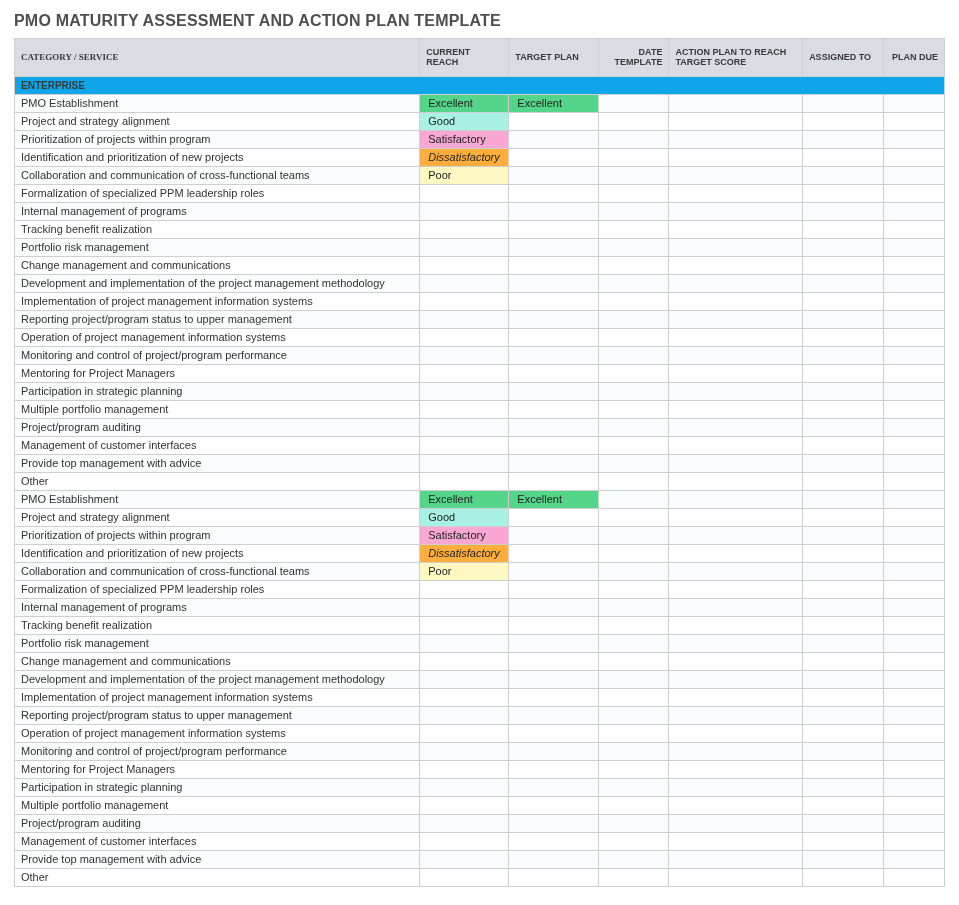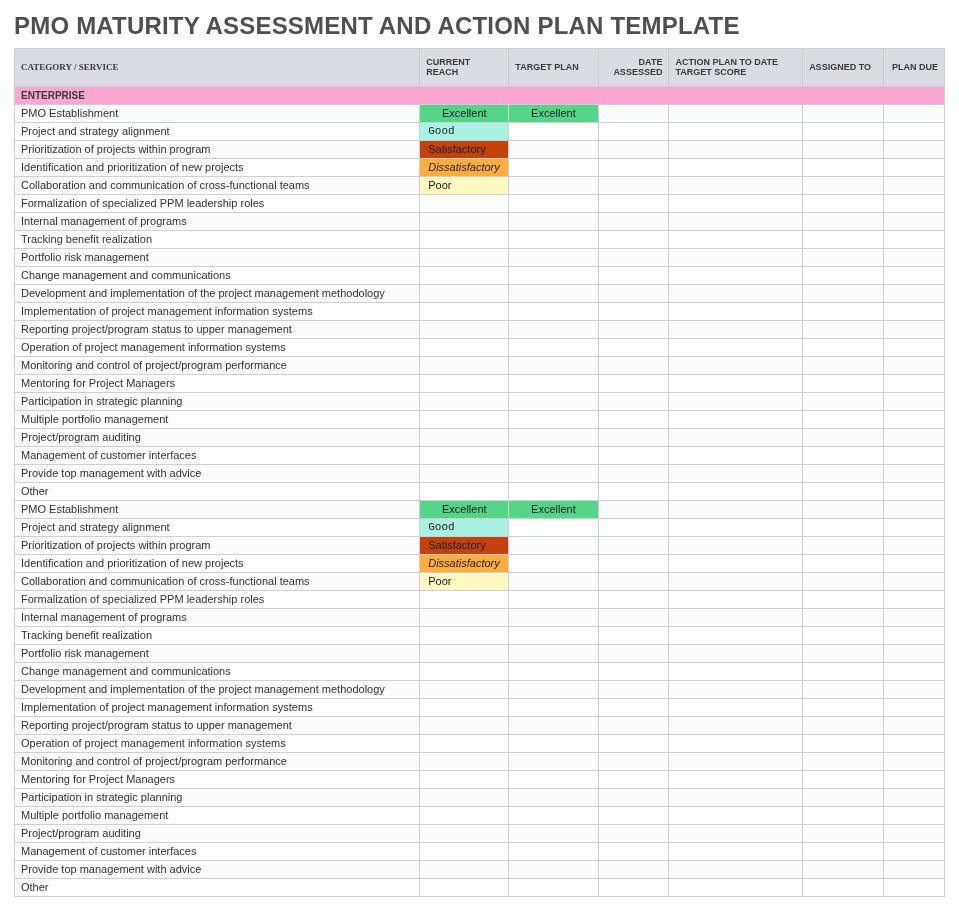--- a/index.html
+++ b/index.html
@@ -6,21 +6,21 @@
   body {
     margin: 0;
     padding: 12px 14px;
     font-family: "Century Gothic", "Segoe UI", Arial, sans-serif;
     background: #fff;
     color: #333;
     font-size: 11px;
     width: 959px;
   }
   h1.title {
-    font-size: 24px;
+    font-size: 16px;
     font-weight: 700;
     letter-spacing: 0.2px;
     color: #4f4f4f;
     margin: 0 0 8px 0;
   }
   table.assess {
     border-collapse: collapse;
     width: 100%;
     table-layout: fixed;
     border: 1px solid #b9b9b9;
@@ -36,21 +36,21 @@
     font-weight: 700;
     color: #3a3a3a;
     text-align: left;
     padding: 8px 6px;
     line-height: 1.15;
     height: 42px;
   }
   thead th:first-child { padding-left: 6px; font-family: Liberation Serif, serif; }
   thead th.right { text-align: right; }
   tr.section td {
-    background: #f9a8d4;
+    background: #0ea5e9;
     font-weight: 700;
     font-size: 10px;
     color: #3a3a3a;
     padding: 2px 6px;
   }
   tr.item td {
     background: #fff;
     font-size: 11px;
     color: #333;
   }
@@ -62,23 +62,23 @@
   tr.item td.cell {
     padding: 0;
   }
   .score {
     display: block;
     padding: 2px 8px;
     height: 100%;
     font-size: 11px;
     color: #222;
   }
-  .score.excellent { background: #54d58a; text-align: center; }
-  .score.good { background: #a9f1e2; font-family: Liberation Mono, monospace; }
-  .score.satisfactory { background: #c2410c; }
+  .score.excellent { background: #54d58a; }
+  .score.good { background: #a9f1e2; }
+  .score.satisfactory { background: #f9a8d4; }
   .score.dissatisfactory { background: #ffad3d; font-style: italic; }
   .score.poor { background: #fef9c3; }
 
   
   col.c-cat { width: 400px; }
   col.c-cur { width: 88px; }
   col.c-tgt { width: 88px; }
   col.c-date { width: 70px; }
   col.c-plan { width: 132px; }
   col.c-assn { width: 80px; }
@@ -97,22 +97,22 @@
       <col class="c-date">
       <col class="c-plan">
       <col class="c-assn">
       <col class="c-due">
   </colgroup>
   <thead>
     <tr>
       <th>CATEGORY / SERVICE</th>
       <th>CURRENT REACH</th>
       <th>TARGET PLAN</th>
-      <th class="right">DATE ASSESSED</th>
-      <th>ACTION PLAN TO DATE TARGET SCORE</th>
+      <th class="right">DATE TEMPLATE</th>
+      <th>ACTION PLAN TO REACH TARGET SCORE</th>
       <th>ASSIGNED TO</th>
       <th class="right">PLAN DUE</th>
     </tr>
   </thead>
   <tbody id="tbody">
       <tr class="section">
         <td colspan="7">ENTERPRISE</td>
       </tr>
       <tr class="item">
         <td class="label">PMO Establishment</td>

